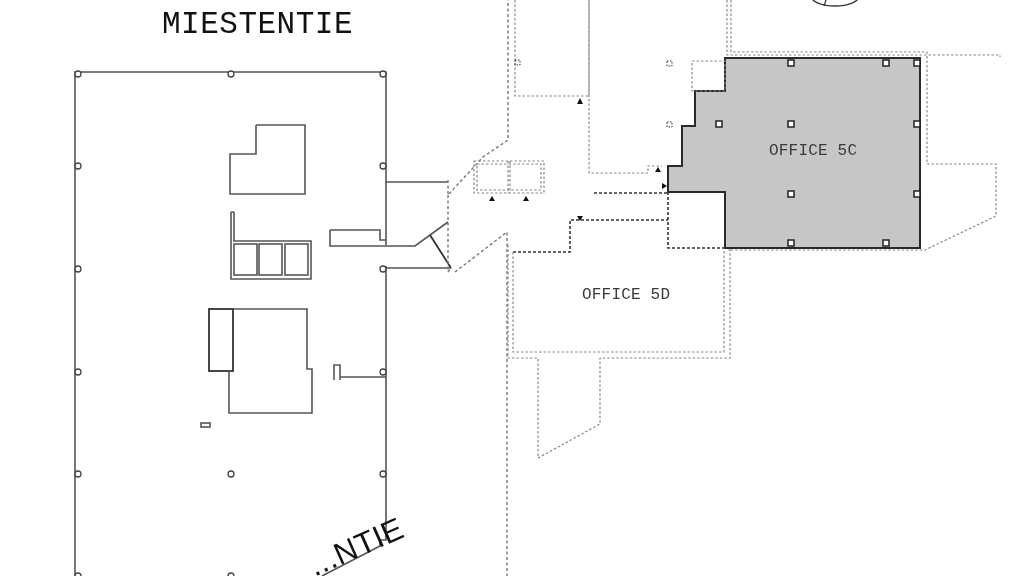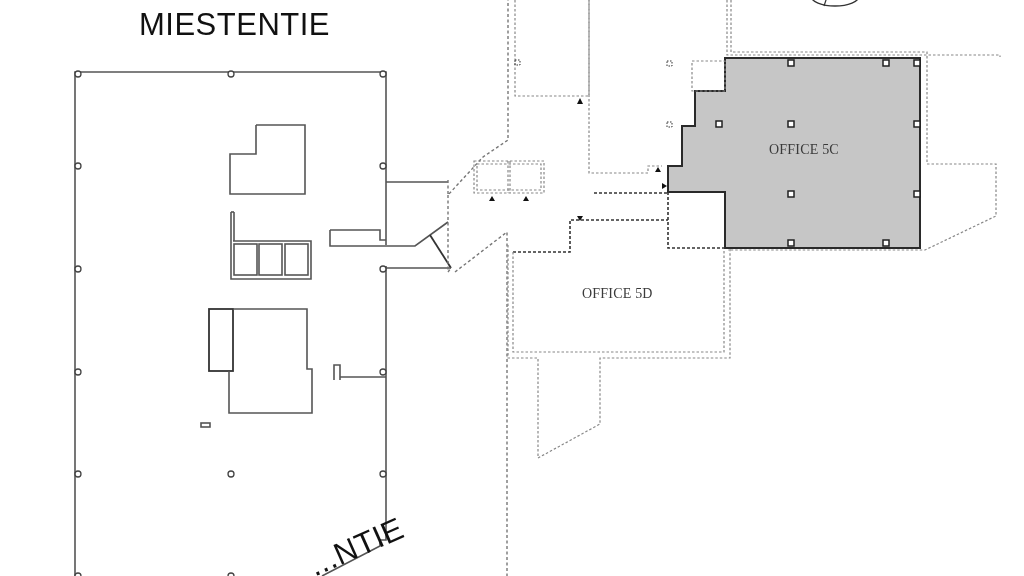--- a/index.html
+++ b/index.html
@@ -9,21 +9,21 @@
   .wall-dark { fill: none; stroke: #333333; stroke-width: 1.8; }
   .dash { fill: none; stroke: #777777; stroke-width: 1.4; stroke-dasharray: 3 2.5; }
   .dash-dark { fill: none; stroke: #333333; stroke-width: 1.6; stroke-dasharray: 3 2; }
   .dash-double { fill: none; stroke: #888888; stroke-width: 1.2; stroke-dasharray: 2.5 2; }
   .office-fill { fill: #c6c6c6; stroke: #2a2a2a; stroke-width: 2; }
   .column-round { fill: #ffffff; stroke: #444444; stroke-width: 1.3; }
   .column-square { fill: #ffffff; stroke: #222222; stroke-width: 1.5; }
   .column-dotted { fill: none; stroke: #333333; stroke-width: 1; stroke-dasharray: 1.5 1.5; }
   .arrow { fill: #111111; }
   .street-label { position: absolute; font-size: 31px; color: #111111; letter-spacing: 0.5px; white-space: nowrap; font-family: "Liberation Sans", sans-serif; }
-  .room-label { position: absolute; font-size: 14px; color: #3a3a3a; white-space: nowrap; letter-spacing: 0.2px; font-family: Liberation Serif, serif; }
+  .room-label { position: absolute; font-size: 16px; color: #3a3a3a; white-space: nowrap; letter-spacing: 0.2px; font-family: Liberation Mono, monospace; }
 </style>
 </head>
 <body>
 
 <svg id="plan" viewBox="0 0 1024 576" xmlns="http://www.w3.org/2000/svg">
 
   <g>
     <ellipse cx="835" cy="-4" rx="24" ry="10" fill="none" stroke="#333" stroke-width="1.4"></ellipse>
     <line x1="824" y1="6" x2="828" y2="-6" stroke="#333" stroke-width="1.2"></line>
   </g>
@@ -126,17 +126,17 @@
   <g>
     <polygon class="arrow" points="580,98 577,104 583,104"></polygon>
     <polygon class="arrow" points="492,196 489,201 495,201"></polygon>
     <polygon class="arrow" points="526,196 523,201 529,201"></polygon>
     <polygon class="arrow" points="580,221 577,216 583,216"></polygon>
     <polygon class="arrow" points="658,167 655,172 661,172"></polygon>
     <polygon class="arrow" points="667,186 662,183 662,189"></polygon>
   </g>
 </svg>
 
-<div class="street-label" style="left:139px; top:7px;">MIESTENTIE</div>
+<div class="street-label" style="left:162px; top:7px;font-family:Liberation Mono, monospace;">MIESTENTIE</div>
 <div class="street-label" style="left:318px; top:548px; transform: rotate(-24deg); transform-origin: left bottom;">...NTIE</div>
 
 <div class="room-label" style="left:769px; top:142px;">OFFICE 5C</div>
 <div class="room-label" style="left:582px; top:286px;">OFFICE 5D</div>
 
 </body></html>

